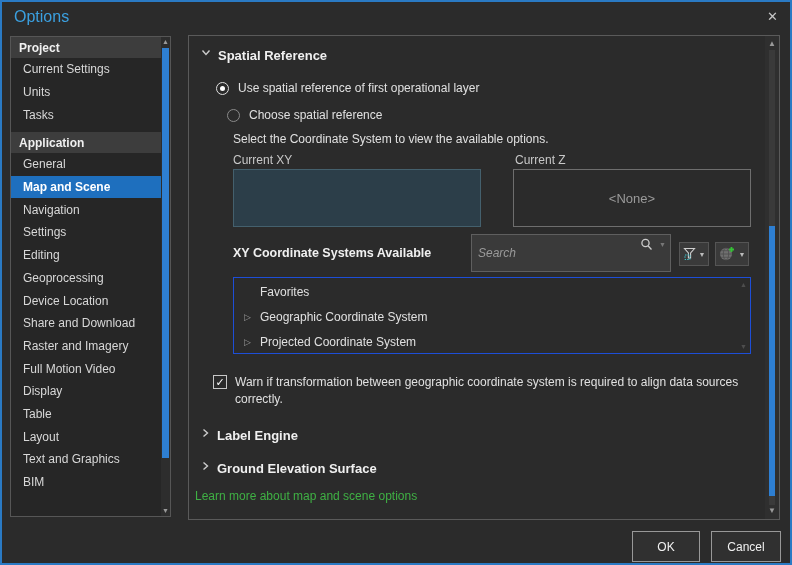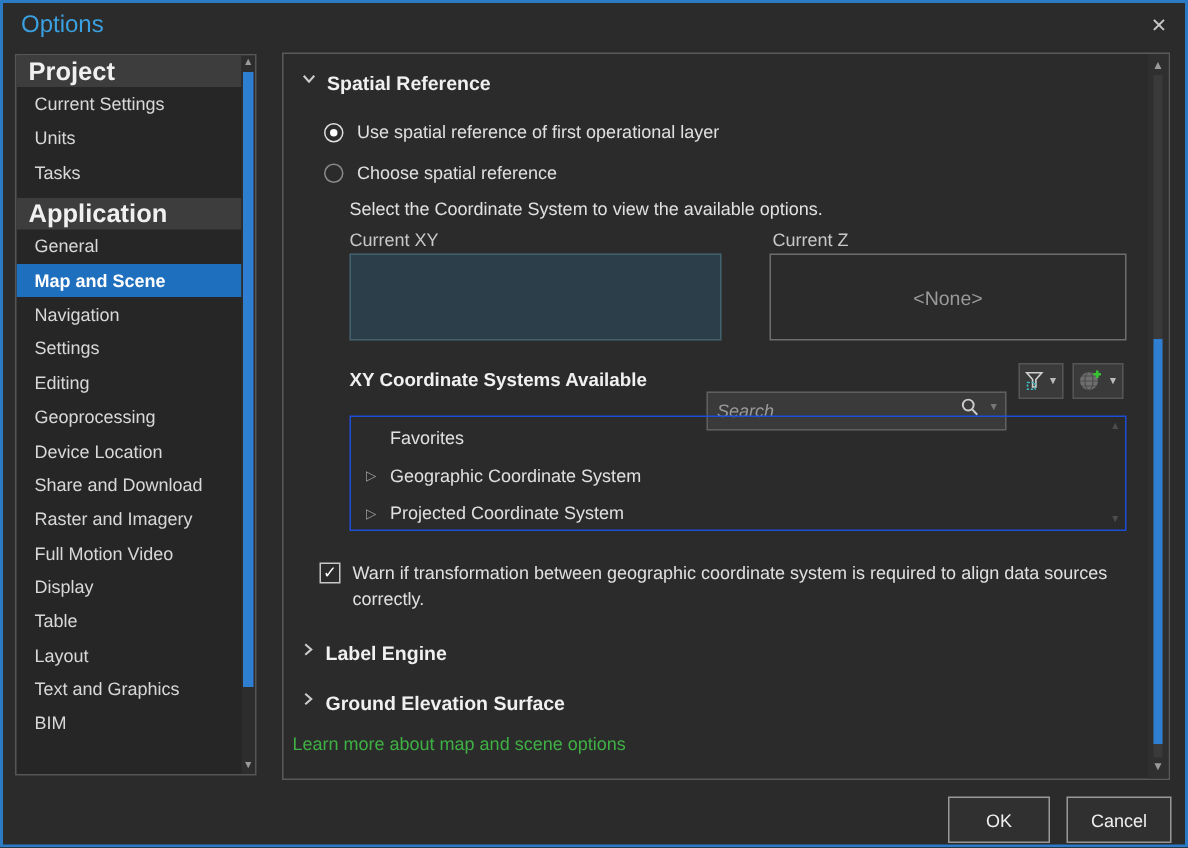--- a/index.html
+++ b/index.html
@@ -28,21 +28,21 @@
   .sidebar {
     position: absolute; left: 8px; top: 34px;
     width: 161px; height: 481px;
     background: #262626;
     border: 1px solid #565656;
     overflow: hidden;
   }
   .side-rows { position: absolute; left: 0; top: 0; width: 150px; }
   .side-header {
     height: 21px; background: #3d3d3d; color: #f0f0f0;
-    font-weight: bold; font-size: 17px;
+    font-weight: bold; font-size: 12px;
     display: flex; align-items: center; padding-left: 8px;
   }
   .side-gap { height: 6px; }
   .side-item {
     height: 22.7px; color: #d8d8d8; font-size: 12px;
     display: flex; align-items: center; padding-left: 12px;
     white-space: nowrap;
   }
   .side-item.selected { background: #1e6fbe; color: #ffffff; font-weight: bold; }
   .side-scroll {
@@ -97,21 +97,21 @@
   .xy-box {
     position: absolute; left: 44px; top: 133px; width: 248px; height: 58px;
     background: #2c3e49; border: 1px solid #44606d;
   }
   .z-box {
     position: absolute; left: 324px; top: 133px; width: 238px; height: 58px;
     border: 1px solid #6e6e6e;
     display: flex; align-items: center; justify-content: center;
     color: #9a9a9a; font-size: 13px;
   }
-  .search-wrap { position: absolute; left: 282px; top: 225px; width: 200px; height: 26px; }
+  .search-wrap { position: absolute; left: 282px; top: 198px; width: 200px; height: 38px; }
   .search-wrap input {
     width: 100%; height: 100%;
     background: #3a3a3a; border: 1px solid #5f5f5f;
     color: #dddddd; font-size: 12px; font-family: "Liberation Sans", sans-serif;
     padding: 0 36px 0 6px; outline: none;
   }
   .search-wrap input::placeholder { font-style: italic; color: #9a9a9a; }
   .search-wrap .mag { position: absolute; right: 18px; top: 4px; }
   .search-wrap .caret { position: absolute; right: 5px; top: 7px; font-size: 7px; color: #777; }
   .tool-btn {
@@ -197,21 +197,21 @@
       <svg width="10" height="9">
           <path d="M1.5 2.5 L5 6.5 L8.5 2.5" stroke="#cccccc" stroke-width="1.4" fill="none"></path>
         </svg>
       <span>Spatial Reference</span>
     </div>
 
     <div class="radio-row" style="left:27px; top:45px;">
       <span class="radio sel"></span>
       <span class="lbl">Use spatial reference of first operational layer</span>
     </div>
-    <div class="radio-row" style="left:27px; top:72px;">
+    <div class="radio-row" style="left:38px; top:72px;">
       <span class="radio unsel"></span>
       <span class="lbl">Choose spatial reference</span>
     </div>
 
     <div class="lbl" style="position:absolute; left:44px; top:96px;">Select the Coordinate System to view the available options.</div>
 
     <div class="lbl-dim" style="position:absolute; left:44px; top:117px;">Current XY</div>
     <div class="lbl-dim" style="position:absolute; left:326px; top:117px;">Current Z</div>
 
     <div class="xy-box"></div>

